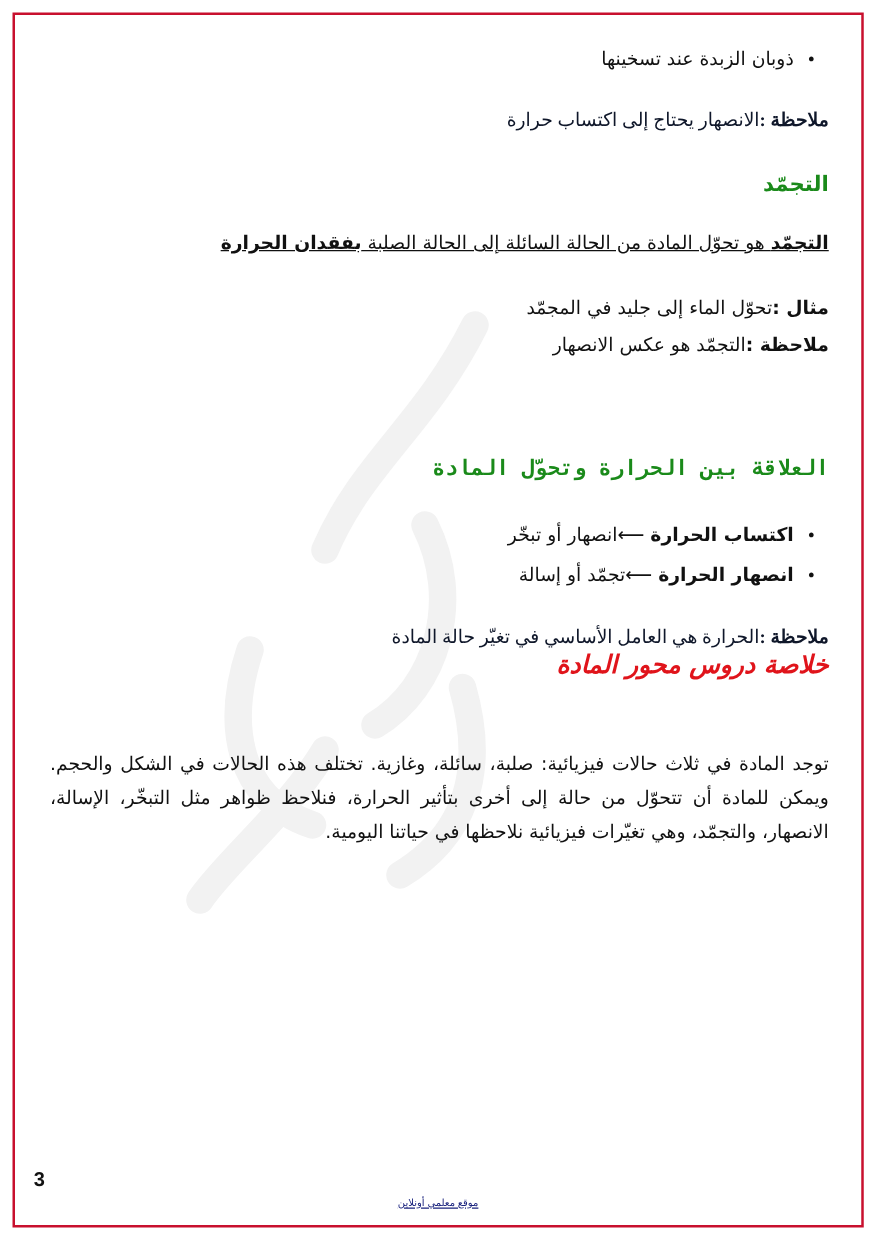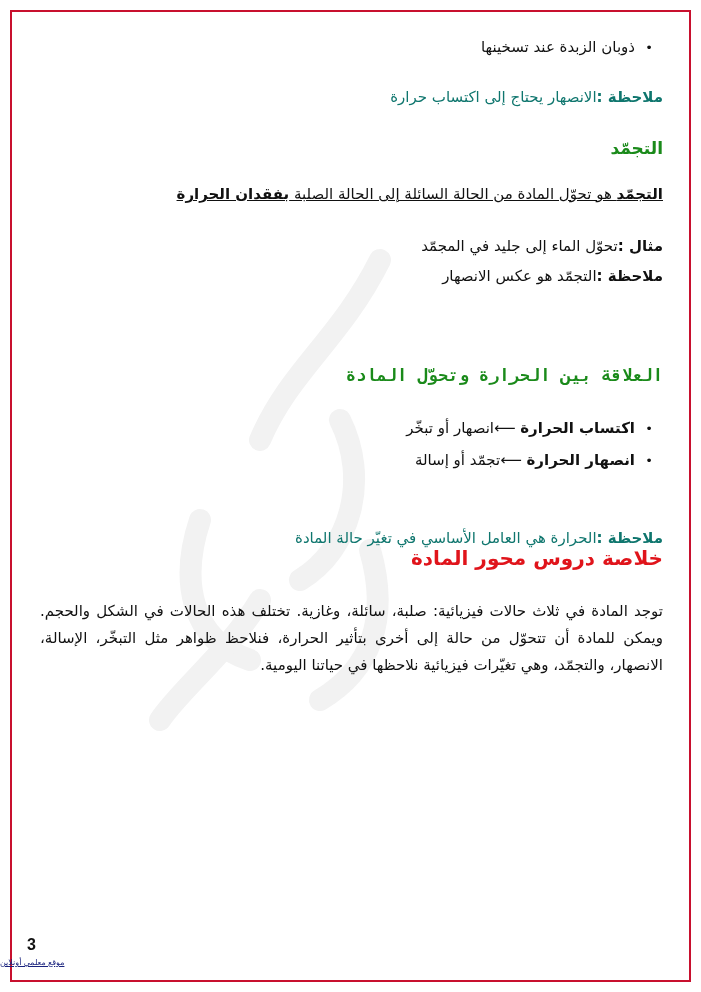--- a/index.html
+++ b/index.html
@@ -12,27 +12,27 @@
       position: absolute; left: 140px; top: 220px; width: 300px; height: 520px;
       pointer-events: none;
     }
     .content {
       position: absolute; left: 40px; right: 38px; top: 0; direction: rtl; text-align: right;
       color: #111;
     }
     .line { position: absolute; right: 0; white-space: nowrap; font-size: 15px; line-height: 20px; }
     .bullet-line { right: 0; }
     .bullet-dot { display: inline-block; width: 28px; text-align: center; font-size: 13px; }
-    .blue { color: #0f766e; }
+    .blue { color: #0f172a; font-family: Liberation Serif, serif; }
     .green { color: #1a8a1a; font-weight: bold; font-size: 17px; }
     .red { color: #e0141b; font-weight: bold; font-size: 20px; }
     b { font-weight: bold; }
     .para { position: absolute; right: 0; left: 0; font-size: 15px; line-height: 27px; text-align: justify; text-align-last: right; }
     .page-num { position: absolute; left: 27px; top: 936px; font-weight: bold; font-size: 16px; font-family: "Liberation Sans", sans-serif; color: #111; }
-    .footer { position: absolute; left: 0; right: 0; top: 958px; text-align: left; font-size: 8px; line-height: 10px; font-family: "Liberation Sans", sans-serif; }
+    .footer { position: absolute; left: 0; right: 0; top: 958px; text-align: center; font-size: 8px; line-height: 10px; font-family: "Liberation Sans", sans-serif; }
     .footer a { color: #1a237e; text-decoration: underline; display: block; }
   </style>
 </head>
 <body>
 
 <div class="page-border"></div>
 
 <svg class="watermark" viewBox="0 0 300 520">
   <g fill="none" stroke="#f2f2f2" stroke-width="22" stroke-linecap="round">
     <path d="M240 40 C 200 120, 150 150, 120 220"></path>
@@ -69,25 +69,25 @@
 
   <div class="line green" style="top:367px;font-family:Liberation Mono, monospace;">العلاقة بين الحرارة وتحوّل المادة</div>
 
   <div class="line bullet-line" style="top:418px;">
     <span class="bullet-dot">•</span><b>اكتساب الحرارة</b><span> ⟵</span><span>انصهار أو تبخّر</span>
   </div>
   <div class="line bullet-line" style="top:450px;">
     <span class="bullet-dot">•</span><b>انصهار الحرارة</b><span> ⟵</span><span>تجمّد أو إسالة</span>
   </div>
 
-  <div class="line blue" style="top:528px;">
+  <div class="line blue" style="top:500px;">
     <b>ملاحظة :</b><span>الحرارة هي العامل الأساسي في تغيّر حالة المادة</span>
   </div>
 
-  <div class="line red" style="top:548px;">خلاصة دروس محور المادة</div>
+  <div class="line red" style="top:521px;font-style:italic;">خلاصة دروس محور المادة</div>
 
   <div class="para" style="top:598px;">توجد المادة في ثلاث حالات فيزيائية: صلبة، سائلة، وغازية. تختلف هذه الحالات في الشكل والحجم. ويمكن للمادة أن تتحوّل من حالة إلى أخرى بتأثير الحرارة، فنلاحظ ظواهر مثل التبخّر، الإسالة، الانصهار، والتجمّد، وهي تغيّرات فيزيائية نلاحظها في حياتنا اليومية.</div>
 </div>
 
 <div class="page-num">3</div>
 
 <div class="footer">
   <a>موقع معلمي أونلاين</a>
 </div>
 

